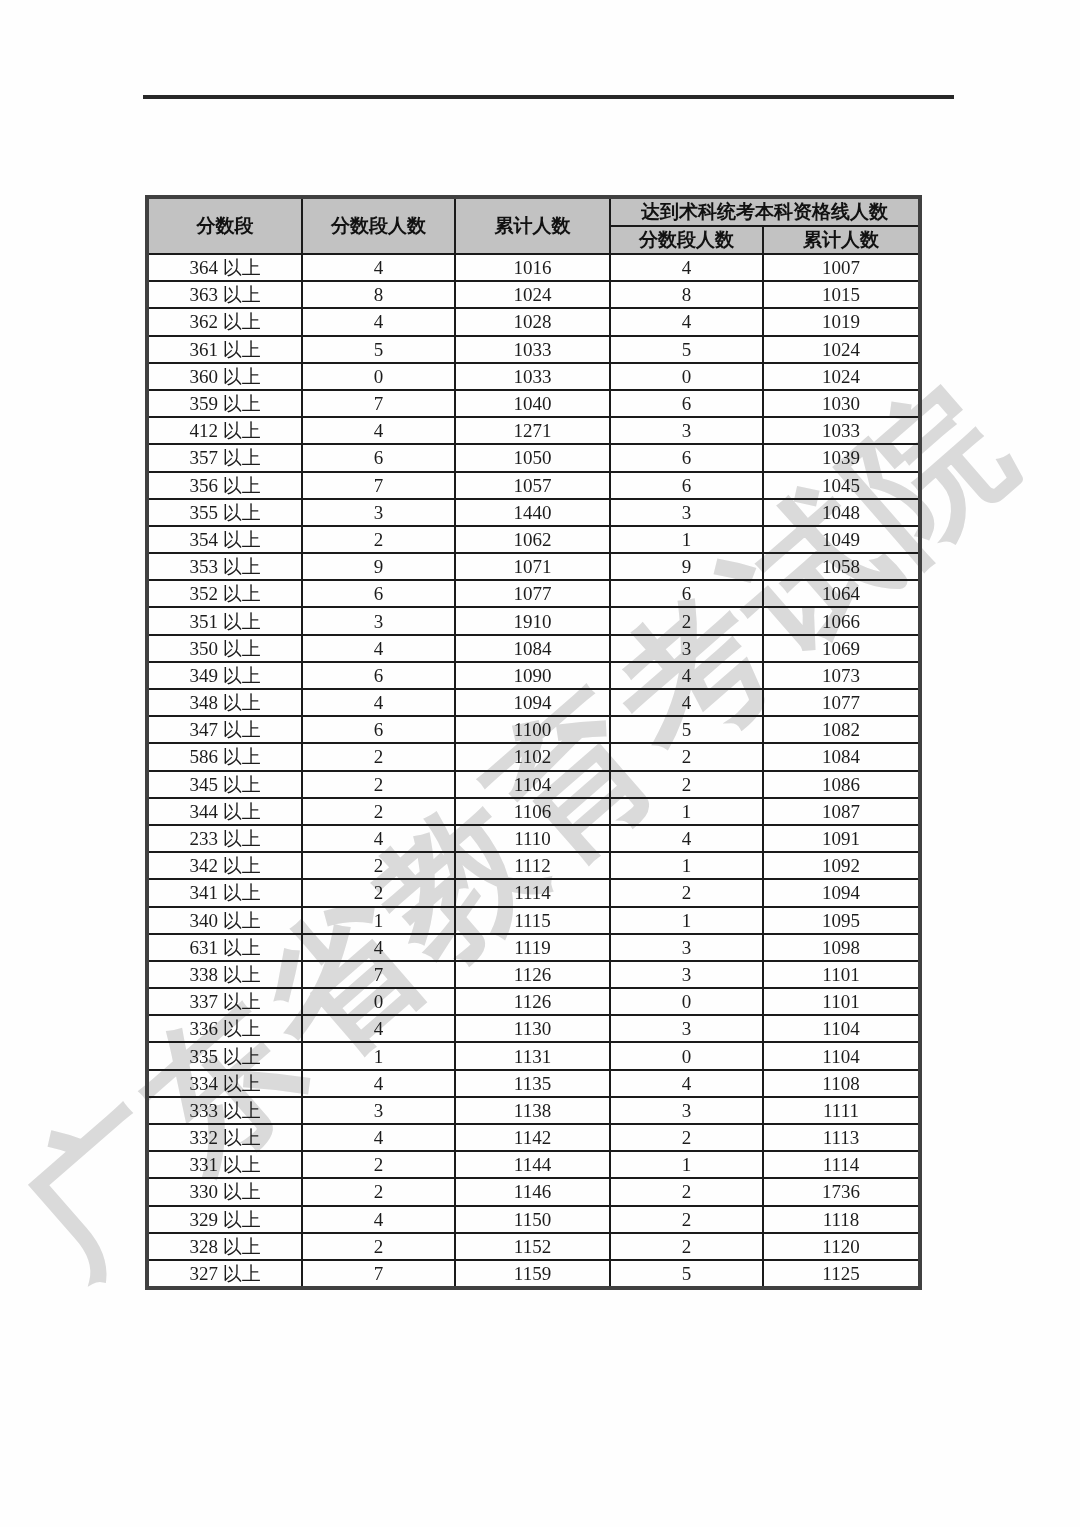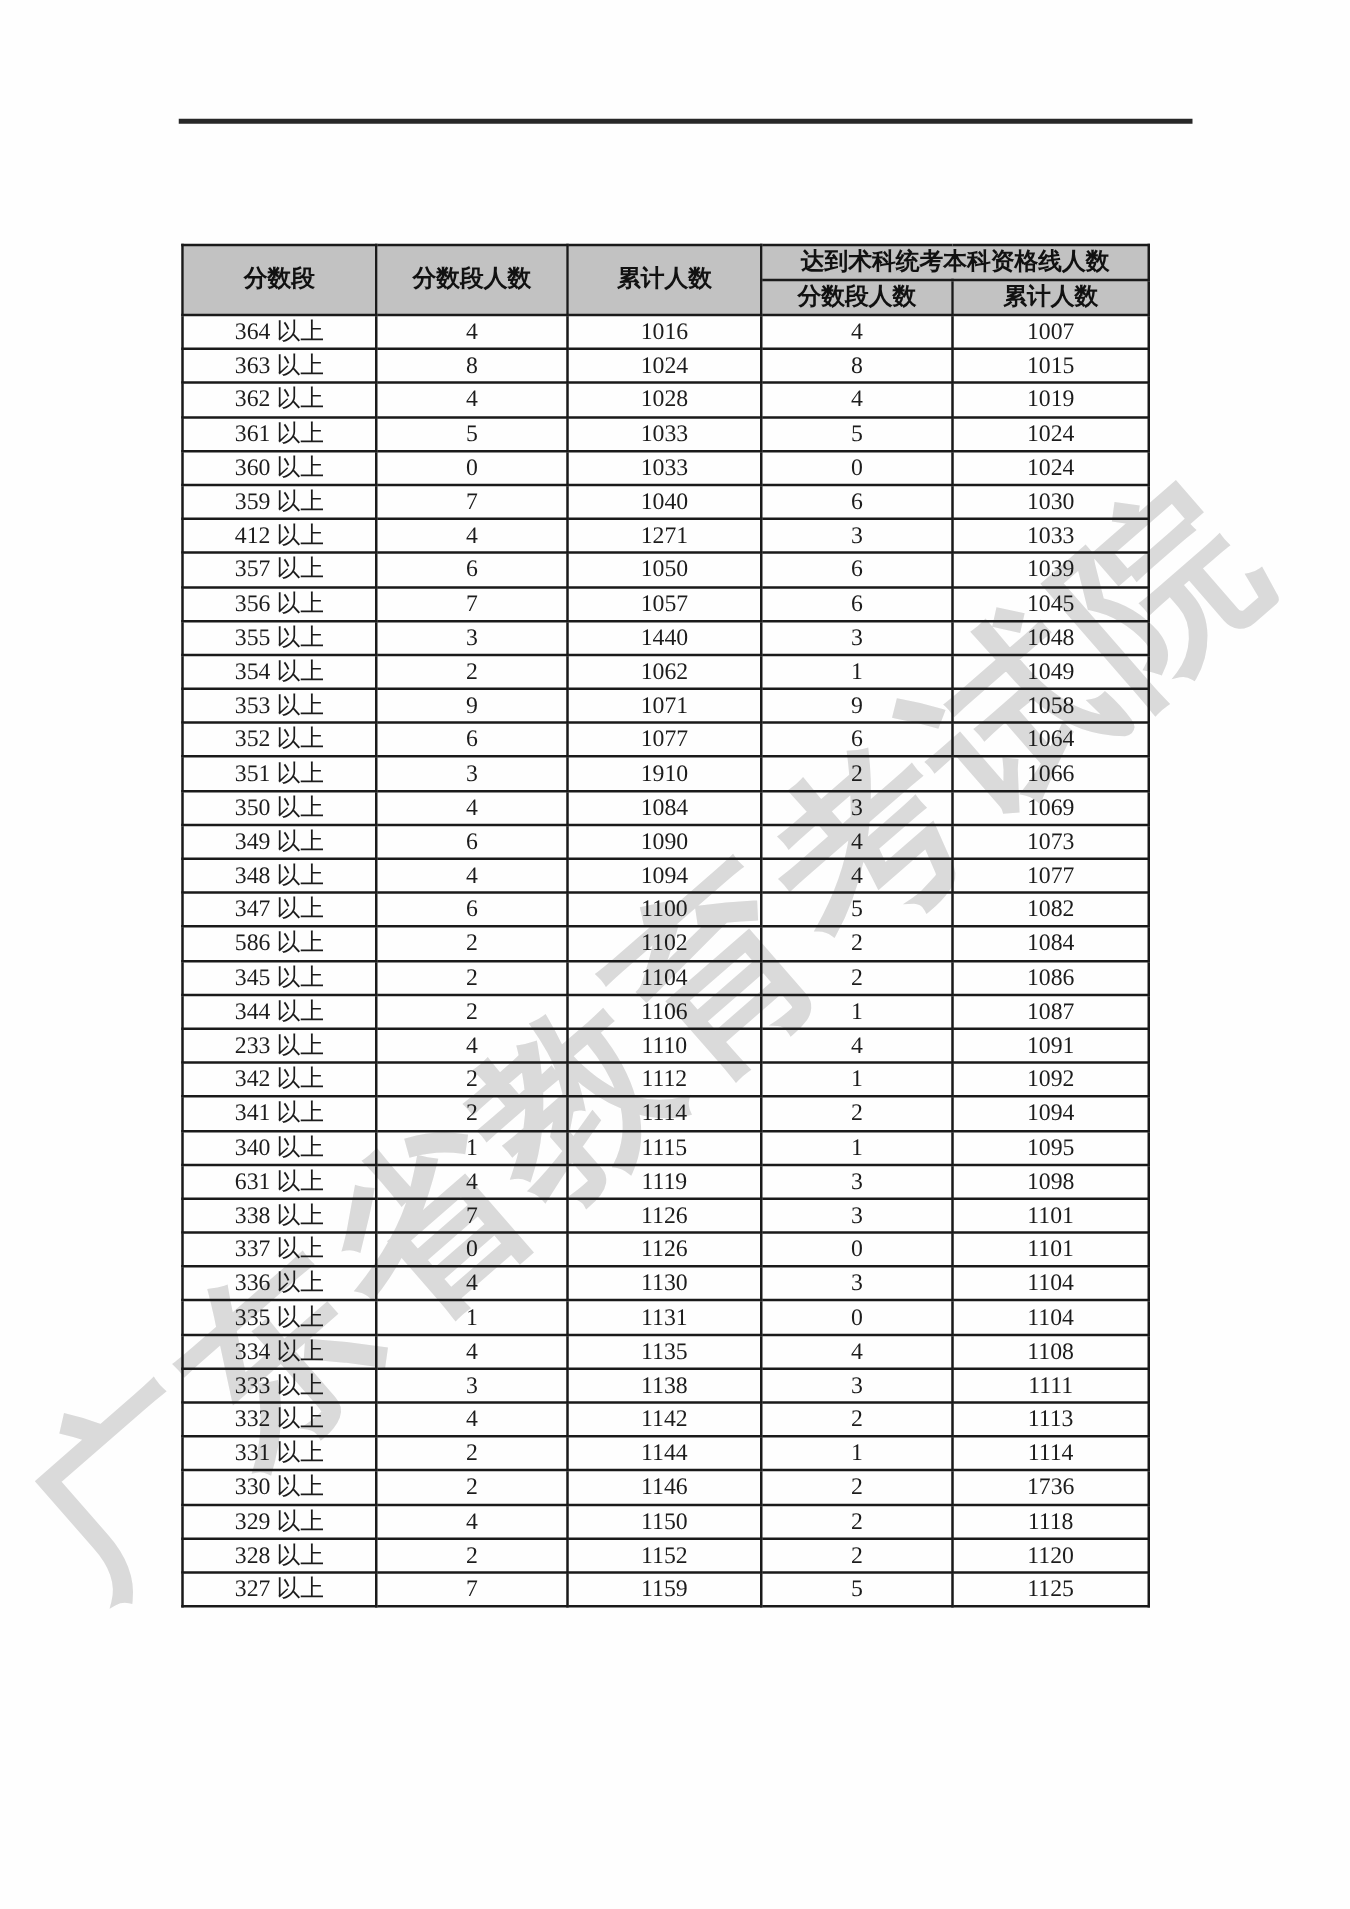--- a/index.html
+++ b/index.html
@@ -42,21 +42,21 @@
   .table-wrap {
     position: absolute;
     left: 145px;
     top: 195px;
     z-index: 1;
   }
   table.score-table {
     border-collapse: collapse;
     table-layout: fixed;
     width: 773px;
-    border: 2px solid #404040;
+    border: 4px solid #404040;
   }
   table.score-table th,
   table.score-table td {
     border: 2px solid #1a1a1a;
     text-align: center;
     vertical-align: middle;
     padding: 0;
     overflow: hidden;
   }
   table.score-table thead th {

